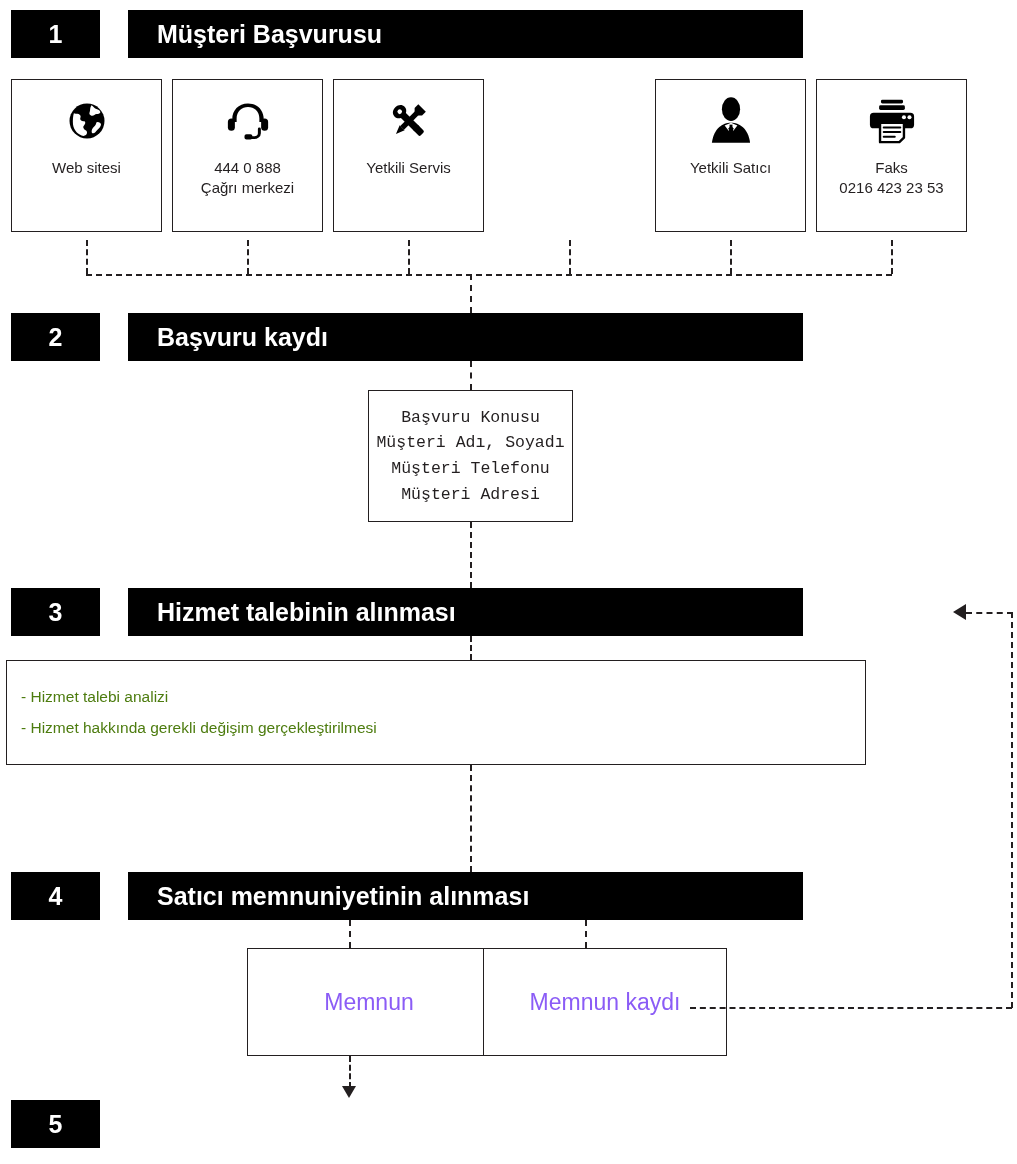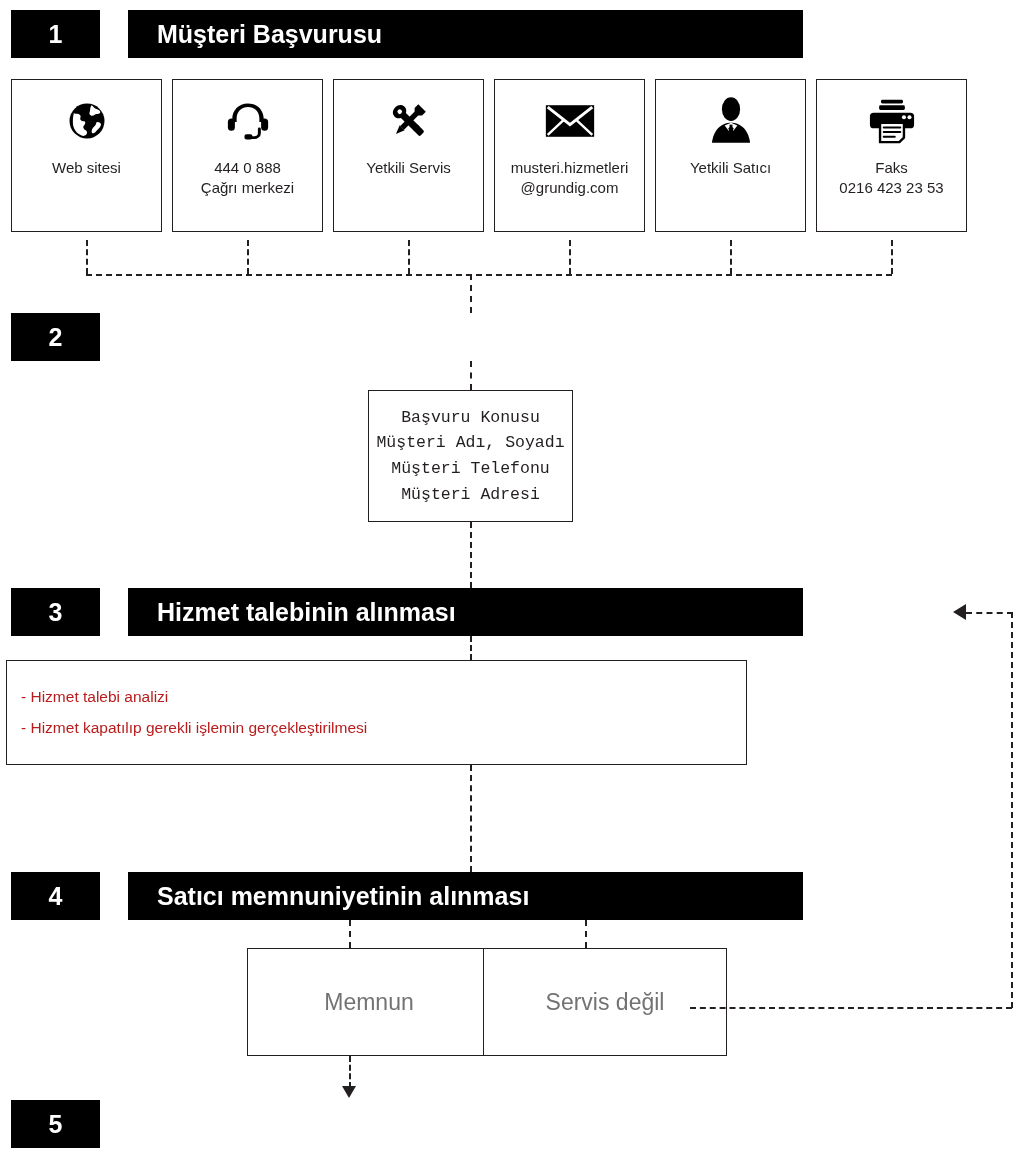--- a/index.html
+++ b/index.html
@@ -51,30 +51,30 @@
   .info-box{
     position:absolute;border:1.6px solid #231f20;background:#ffffff;
     box-sizing:border-box;
   }
   .record-fields{
     left:368px;top:390px;width:205px;height:132px;
     display:flex;flex-direction:column;align-items:center;justify-content:center;
     font-size:16.5px;color:#231f20;line-height:1.55;font-family:Liberation Mono, monospace;
   }
   .service-tasks{
-    left:6px;top:660px;width:741px;height:105px;
+    left:6px;top:660px;width:860px;height:105px;
     display:flex;flex-direction:column;justify-content:center;
-    padding:0 14px;font-size:15.5px;color:#b91c1c;line-height:1.95;
+    padding:0 14px;font-size:15.5px;color:#4d7c0f;line-height:1.95;
   }
   .service-tasks .task-line{white-space:nowrap;}
   .service-tasks .task-note{font-size:13px;}
   .outcome-box{
     width:244px;height:108px;top:948px;
     display:flex;align-items:center;justify-content:center;
-    text-align:center;font-size:23px;color:#737373;line-height:1.25;
+    text-align:center;font-size:23px;color:#8b5cf6;line-height:1.25;
   }
   .outcome-yes{left:247px;}
   .outcome-no{left:483px;}
   
   .vline{position:absolute;width:0;border-left:2px dashed #231f20;}
   .hline{position:absolute;height:0;border-top:2px dashed #231f20;}
   .arrow-down{
     position:absolute;width:0;height:0;
     border-left:7px solid transparent;border-right:7px solid transparent;
     border-top:12px solid #231f20;
@@ -142,33 +142,20 @@
                      0-4-3-7-8-7zm0 4.5a2.6 2.6 0 1 1 0 5.2 2.6 2.6 0 0 1 0-5.2z" fill="#000"></path>
             <rect x="22" y="34" width="8" height="12" rx="2" fill="#000"></rect>
           </g>
         </svg>
       </div>
       <div class="contact-label">
         <div>Yetkili Servis</div>
       </div>
     </div>
 
-    <div class="contact-box" style="left:483px;">
-      <div class="contact-icon">
-        <svg width="52" height="38" viewBox="0 0 56 40" aria-hidden="true">
-          <rect x="2" y="3" width="52" height="34" fill="#000"></rect>
-          <path d="M4 5 L28 24 L52 5" stroke="#fff" stroke-width="3.2" fill="none"></path>
-          <path d="M4 35 L21 19 M52 35 L35 19" stroke="#fff" stroke-width="2.6" fill="none"></path>
-        </svg>
-      </div>
-      <div class="contact-label">
-        <div>musteri.hizmetleri</div>
-        <div>@grundig.com</div>
-      </div>
-    </div>
 
     <div class="contact-box" style="left:644px;">
       <div class="contact-icon">
         <svg width="40" height="48" viewBox="0 0 44 52" aria-hidden="true">
           <ellipse cx="22" cy="13" rx="10" ry="13" fill="#000"></ellipse>
           <path d="M22 28c-9 0-19 6-21 22h42c-2-16-12-22-21-22z" fill="#000"></path>
           <path d="M22 28 L15 31 L22 40 L29 31z" fill="#fff"></path>
           <path d="M22 31 l-2.6 3 1.4 13h2.4l1.4-13z" fill="#000"></path>
           <rect x="20.4" y="30" width="3.2" height="3.6" fill="#000"></rect>
         </svg>
@@ -201,20 +188,21 @@
   <div class="vline" style="left:247px;top:240px;height:34px;"></div>
   <div class="vline" style="left:408px;top:240px;height:34px;"></div>
   <div class="vline" style="left:569px;top:240px;height:34px;"></div>
   <div class="vline" style="left:730px;top:240px;height:34px;"></div>
   <div class="vline" style="left:891px;top:240px;height:34px;"></div>
   <div class="hline" style="left:86px;top:274px;width:806px;"></div>
   <div class="vline" style="left:470px;top:274px;height:39px;"></div>
 
   <div class="stage-header" style="left:0;top:313px;width:1017px;">
     <div class="stage-num">2</div>
+    <div class="stage-title">Başvuru kaydı</div>
   </div>
 
   <div class="vline" style="left:470px;top:361px;height:29px;"></div>
 
   <div class="info-box record-fields">
     <div>Başvuru Konusu</div>
     <div>Müşteri Adı, Soyadı</div>
     <div>Müşteri Telefonu</div>
     <div>Müşteri Adresi</div>
   </div>
@@ -230,39 +218,39 @@
   <div class="hline" style="left:966px;top:612px;width:47px;"></div>
   <div class="vline" style="left:1011px;top:612px;height:396px;"></div>
 
   <div class="vline" style="left:470px;top:636px;height:24px;"></div>
 
   <div class="info-box service-tasks">
     <div class="task-line">
       <span>- Hizmet talebi analizi</span><span class="task-note"></span>
     </div>
     <div class="task-line">
-      <span>- Hizmet kapatılıp gerekli işlemin gerçekleştirilmesi</span><span class="task-note"></span>
+      <span>- Hizmet hakkında gerekli değişim gerçekleştirilmesi</span><span class="task-note"></span>
     </div>
   </div>
 
   <div class="vline" style="left:470px;top:765px;height:107px;"></div>
 
   <div class="stage-header" style="left:0;top:872px;width:1017px;">
     <div class="stage-num">4</div>
     <div class="stage-title">Satıcı memnuniyetinin alınması</div>
   </div>
 
   <div class="vline" style="left:349px;top:920px;height:28px;"></div>
   <div class="vline" style="left:585px;top:920px;height:28px;"></div>
 
   <div class="info-box outcome-box outcome-yes">
     <span>Memnun</span>
   </div>
   <div class="info-box outcome-box outcome-no">
-    <span>Servis değil</span>
+    <span>Memnun kaydı</span>
   </div>
 
   <div class="hline" style="left:690px;top:1007px;width:322px;"></div>
 
   <div class="vline" style="left:349px;top:1056px;height:32px;"></div>
   <div class="arrow-down" style="left:342px;top:1086px;"></div>
 
   <div class="stage-header" style="left:0;top:1100px;width:1017px;">
     <div class="stage-num">5</div>
   </div>

